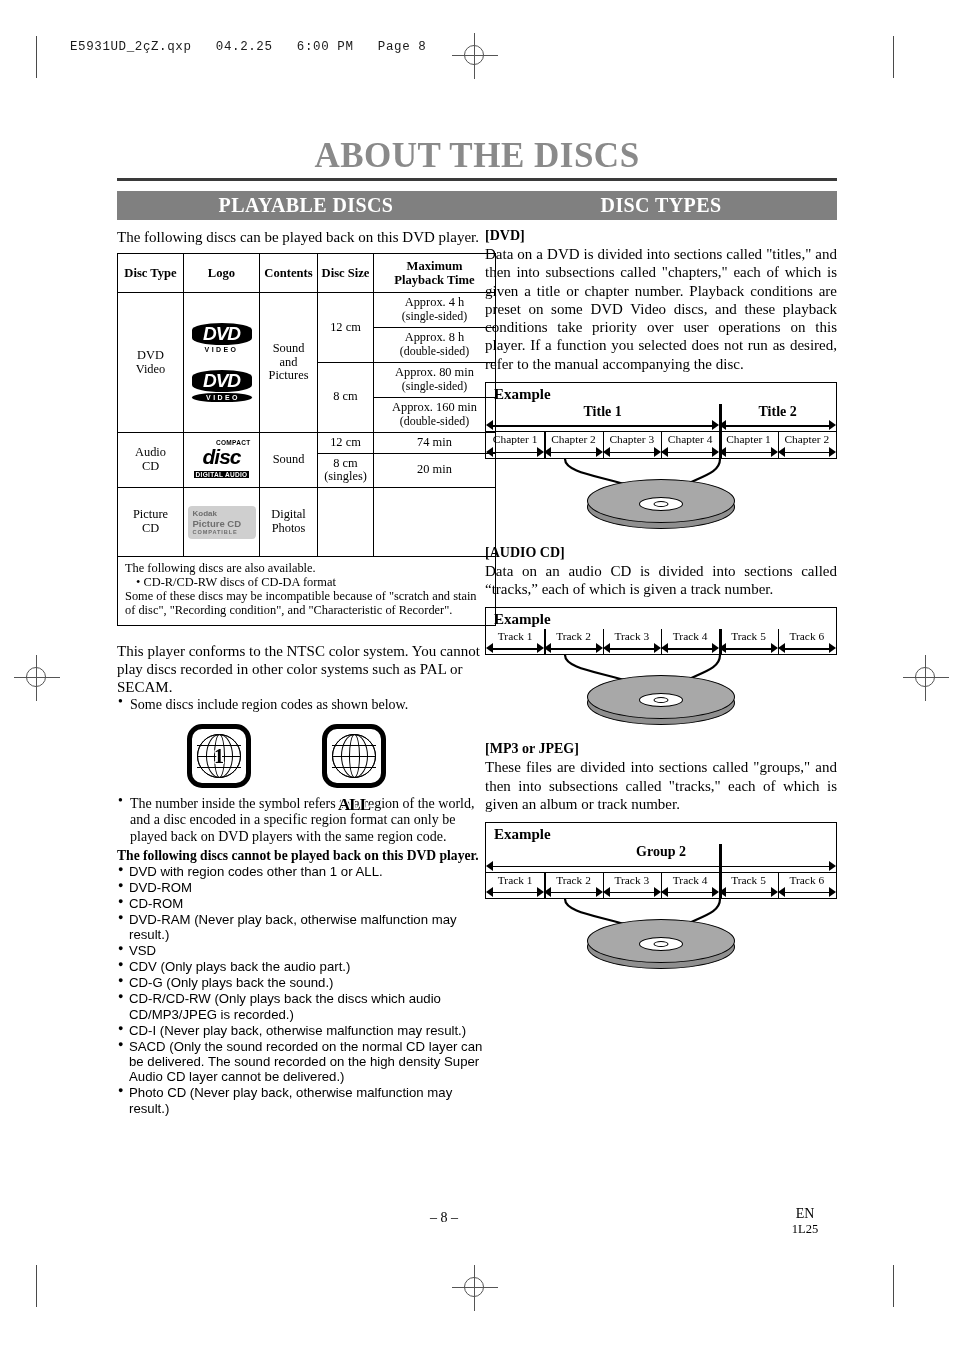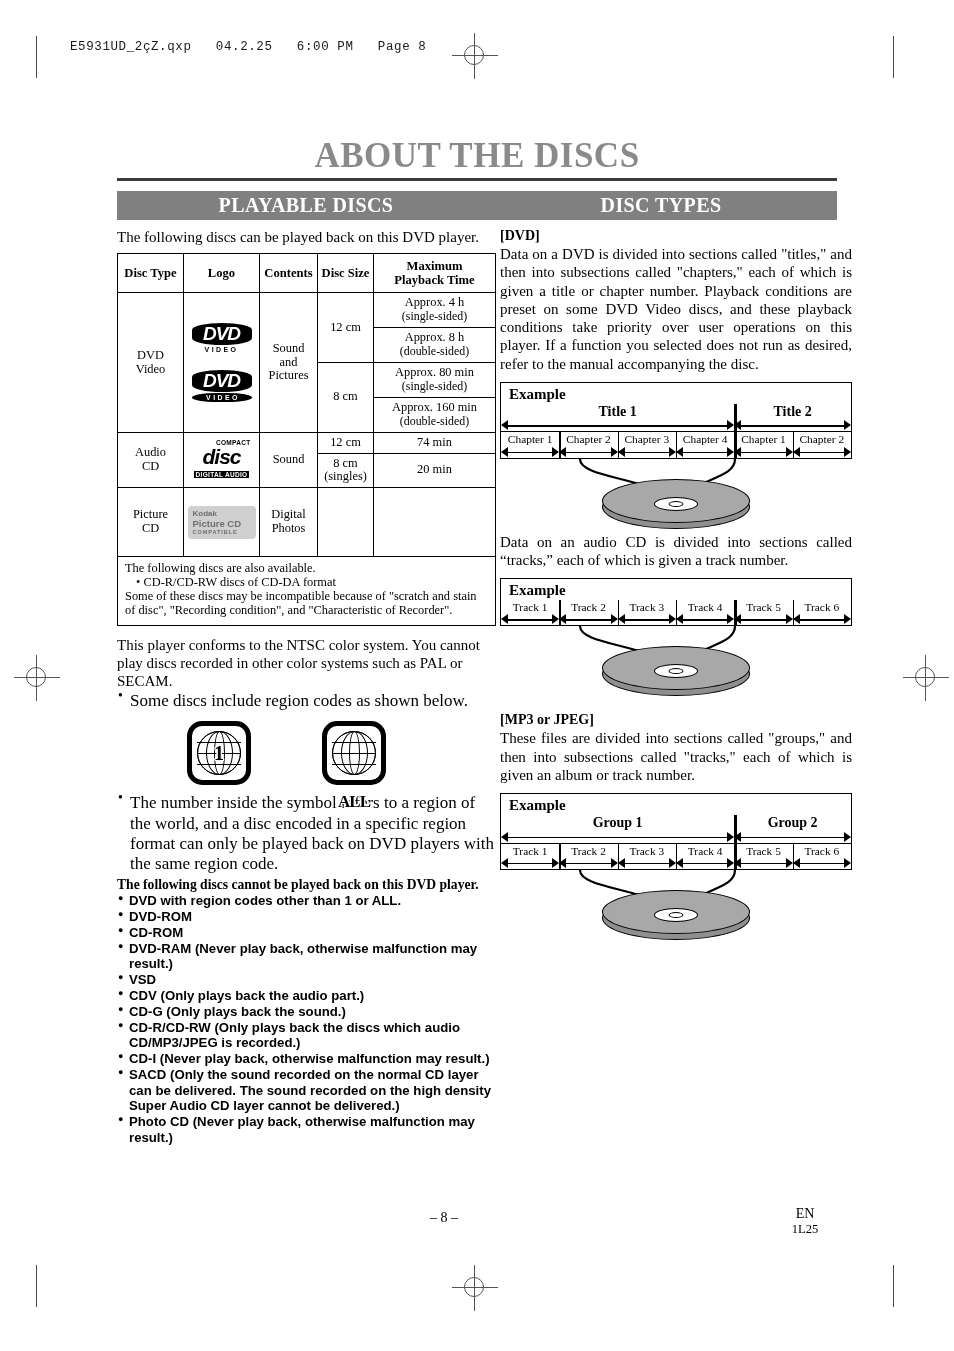--- a/index.html
+++ b/index.html
@@ -96,21 +96,21 @@
     letter-spacing: 0.4px;
     display: flex;
     align-items: center;
     justify-content: center;
   }
   #bar-left  { left: 117px; top: 191px; width: 378px; }
   #bar-right { left: 485px; top: 191px; width: 352px; }
 
   
   .col-left  { position: absolute; left: 117px; top: 228px; width: 378px; }
-  .col-right { position: absolute; left: 500px; top: 228px; width: 352px; }
+  .col-right { position: absolute; left: 485px; top: 228px; width: 352px; }
 
   .body-text {
     font-size: 15px;
     line-height: 1.22;
     text-align: left;
   }
   .just { text-align: justify; }
 
   
   table.discs {
@@ -284,35 +284,35 @@
 
   
   ul.bl {
     list-style: none;
     margin: 0;
     padding: 0;
   }
   ul.bl li {
     position: relative;
     padding-left: 13px;
-    font-size: 17px;
+    font-size: 14px;
     line-height: 1.2;
     margin-bottom: 0.5px;
     font-family: Liberation Serif, serif;
   }
   ul.bl li::before {
     content: "\25CF";
     position: absolute;
     left: 1px;
     top: -1px;
     font-size: 8px;
   }
   ul.bl.bold li {
     font-family: "Liberation Sans", sans-serif;
-    font-weight: bold;
+    font-weight: normal;
     font-size: 13.2px;
     line-height: 1.17;
     padding-left: 12px;
   }
   ul.bl.bold li::before { top: 0px; font-size: 9px; }
   .bold-lead {
     font-family: "Liberation Serif", serif;
     font-weight: bold;
     font-size: 13.6px;
     line-height: 1.2;
@@ -626,21 +626,21 @@
         <tr>
           <td colspan="5" class="note-cell">
             <div>The following discs are also available.</div>
             <div class="ind">• CD-R/CD-RW discs of CD-DA format</div>
             <div>Some of these discs may be incompatible because of "scratch and stain of disc", "Recording condition", and "Characteristic of Recorder".</div>
           </td>
         </tr>
       </tbody>
     </table>
 
-    <div class="body-text" style="margin-top:10px;">This player conforms to the NTSC color system. You cannot play discs recorded in other color systems such as PAL or SECAM.</div>
+    <div class="body-text" style="margin-top:16px;">This player conforms to the NTSC color system. You cannot play discs recorded in other color systems such as PAL or SECAM.</div>
 
     <ul class="bl">
       <li>Some discs include region codes as shown below.</li>
     </ul>
 
     <div class="region-row">
       <div class="region-sym" id="region-1">
         <div class="globe">
           <div class="outer"></div>
           <div class="mer m1"></div>
@@ -778,20 +778,21 @@
         <path d="M235,0 C235,18 205,18 176,40" fill="none" stroke="#000" stroke-width="2.2"></path>
       </svg>
       <div class="disc-ill">
         <div class="shadow"></div>
           <div class="top"></div>
           <div class="hub"></div>
           <div class="hole"></div>
       </div>
     </div>
 
+    <div class="sub-head">[AUDIO CD]</div>
     <div class="body-text just">Data on an audio CD is divided into sections called “tracks,” each of which is given a track number.</div>
 
     <div class="diagram">
       <div class="ex-label">Example</div>
       <div class="band">
         <div class="seg" style="flex:1">
           <div class="seg-sub">Track 1</div>
           <div class="arrowline">
               <div class="shaft"></div>
               <div class="ah l"></div>
@@ -859,28 +860,20 @@
       </div>
     </div>
 
     <div class="sub-head">[MP3 or JPEG]</div>
     <div class="body-text just">These files are divided into sections called "groups," and then into subsections called "tracks," each of which is given an album or track number.</div>
 
     <div class="diagram">
       <div class="ex-label">Example</div>
 
       <div class="band">
-        <div class="seg" style="flex:4">
-          <div class="seg-title">Group 1</div>
-          <div class="arrowline">
-              <div class="shaft"></div>
-              <div class="ah l"></div>
-              <div class="ah r"></div>
-            </div>
-        </div>
         <div class="seg" style="flex:2">
           <div class="seg-title">Group 2</div>
           <div class="arrowline">
               <div class="shaft"></div>
               <div class="ah l"></div>
               <div class="ah r"></div>
             </div>
         </div>
         <div class="vdiv thick" style="left:66.666%;"></div>
       </div>

